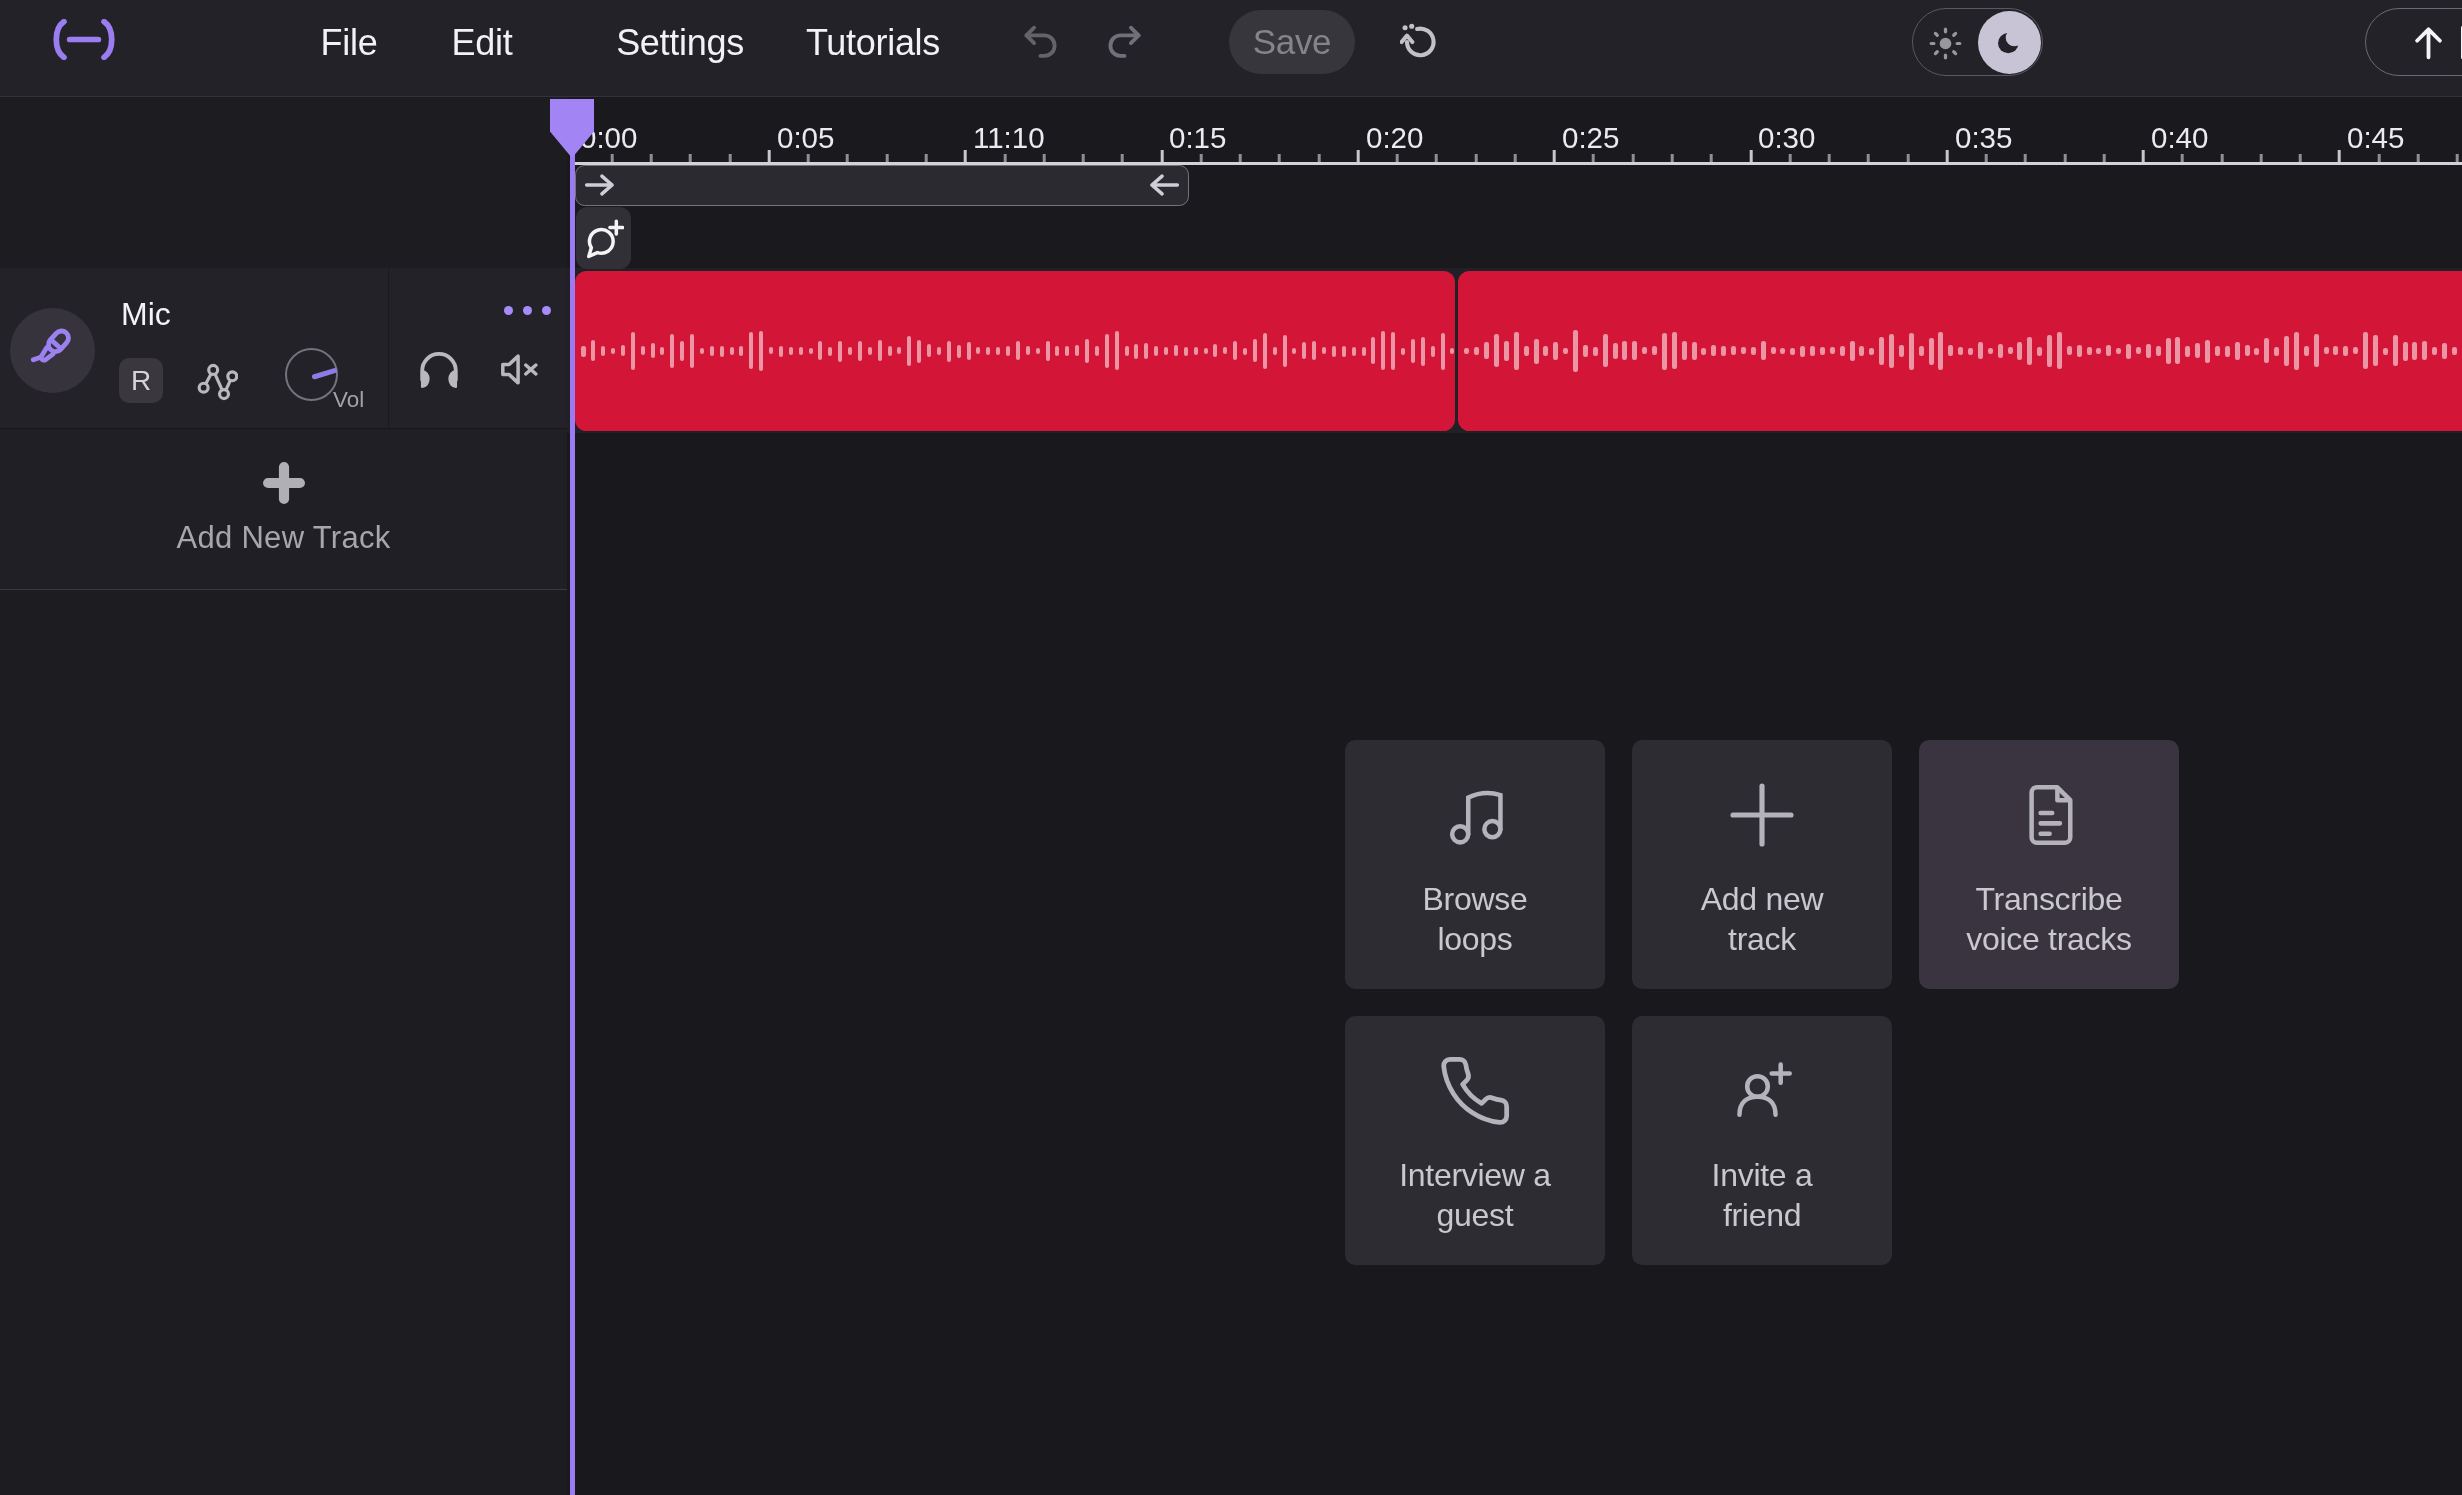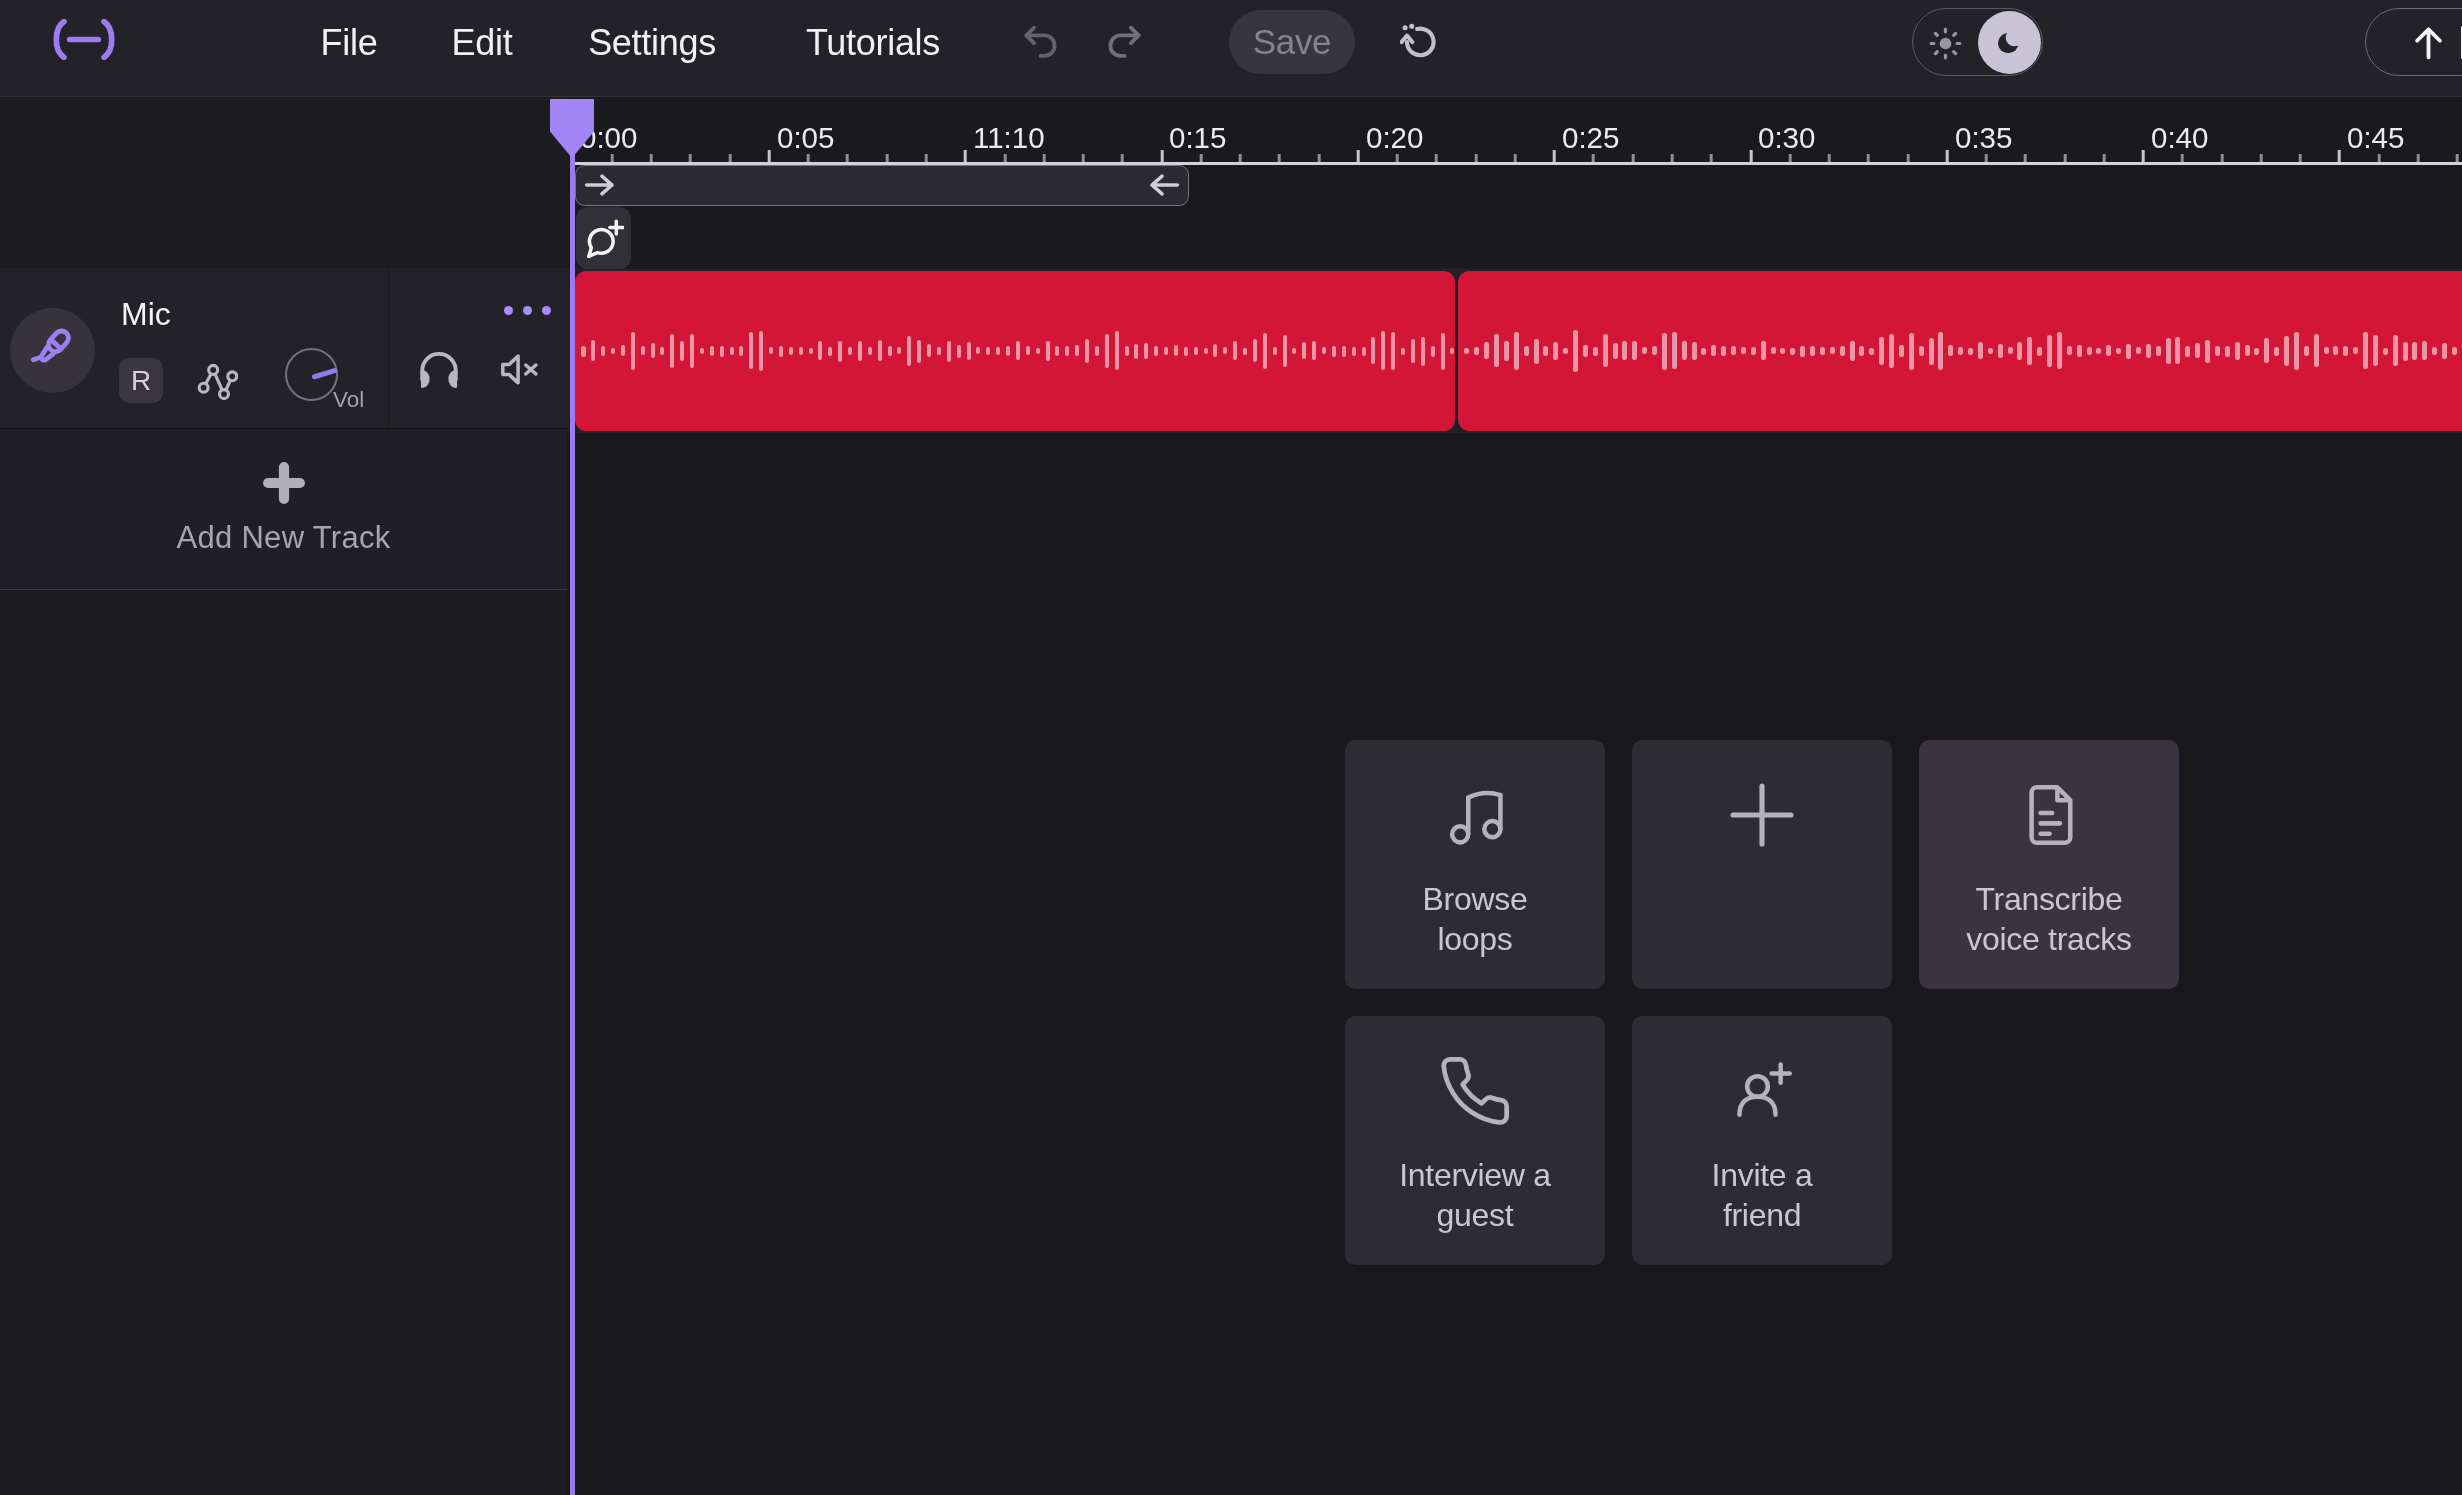--- a/index.html
+++ b/index.html
@@ -147,21 +147,21 @@
 <header class="topbar">
   <svg class="logo" viewBox="0 0 113 64" fill="none">
     <path d="M25 4 C9 15 9 49 25 60" stroke="#9b7df2" stroke-width="9" stroke-linecap="round"></path>
     <path d="M88 4 C104 15 104 49 88 60" stroke="#9b7df2" stroke-width="9" stroke-linecap="round"></path>
     <line x1="34" y1="32" x2="79" y2="32" stroke="#9b7df2" stroke-width="9" stroke-linecap="round"></line>
   </svg>
 
   <nav id="menu">
       <div class="menu-item" style="left: 349px;">File</div>
       <div class="menu-item" style="left: 482px;">Edit</div>
-      <div class="menu-item" style="left: 652px;">Settings</div>
+      <div class="menu-item" style="left: 680px;">Settings</div>
       <div class="menu-item" style="left: 873px;">Tutorials</div>
     </nav>
 
   <button class="iconbtn" style="left:1020px; top:20px; width:41px; height:41px;">
     <svg width="41" height="41" viewBox="0 0 64 64" fill="none">
       <path d="M22 12 L10 24 L22 36" stroke="#64636a" stroke-width="6" stroke-linecap="round" stroke-linejoin="round"></path>
       <path d="M10 24 H38 C47 24 54 31 54 40 C54 49 47 56 38 56 H32" stroke="#64636a" stroke-width="6" stroke-linecap="round"></path>
     </svg>
   </button>
   <button class="iconbtn" style="left:1104px; top:20px; width:41px; height:41px;">
@@ -566,20 +566,24 @@
   </svg>
       <div class="t-label">
         <span>Browse</span>
         <span>loops</span>
       </div>
     </button>
     <button class="tile">
       <svg width="76" height="76" viewBox="0 0 118 118" fill="none" class="t-icon">
     <path d="M59 14 V104 M14 59 H104" stroke="#b4b2ba" stroke-width="8" stroke-linecap="round"></path>
   </svg>
+      <div class="t-label">
+        <span>Add new</span>
+        <span>track</span>
+      </div>
     </button>
     <button class="tile hilite">
       <svg width="76" height="76" viewBox="0 0 118 118" fill="none" class="t-icon">
     <path d="M40 16 H72 L92 36 V94 C92 98 89 102 84 102 H40 C35 102 32 98 32 94 V24 C32 20 35 16 40 16 Z" stroke="#b4b2ba" stroke-width="7" stroke-linejoin="round"></path>
     <path d="M72 16 V36 H92" stroke="#b4b2ba" stroke-width="7" stroke-linejoin="round"></path>
     <path d="M46 56 H64 M46 72 H76 M46 88 H60" stroke="#b4b2ba" stroke-width="7" stroke-linecap="round"></path>
   </svg>
       <div class="t-label">
         <span>Transcribe</span>
         <span>voice tracks</span>

